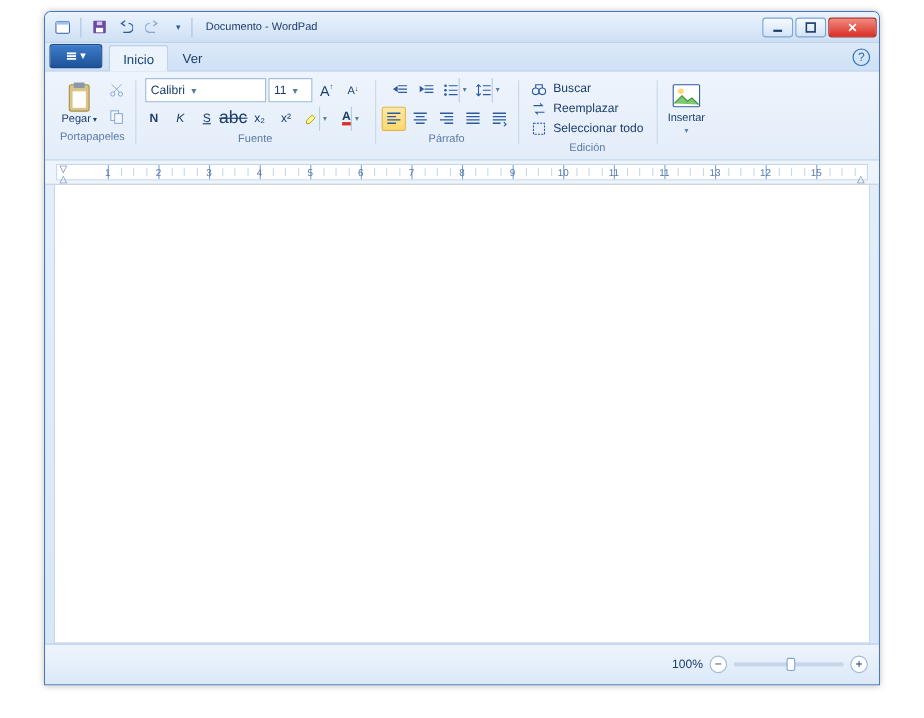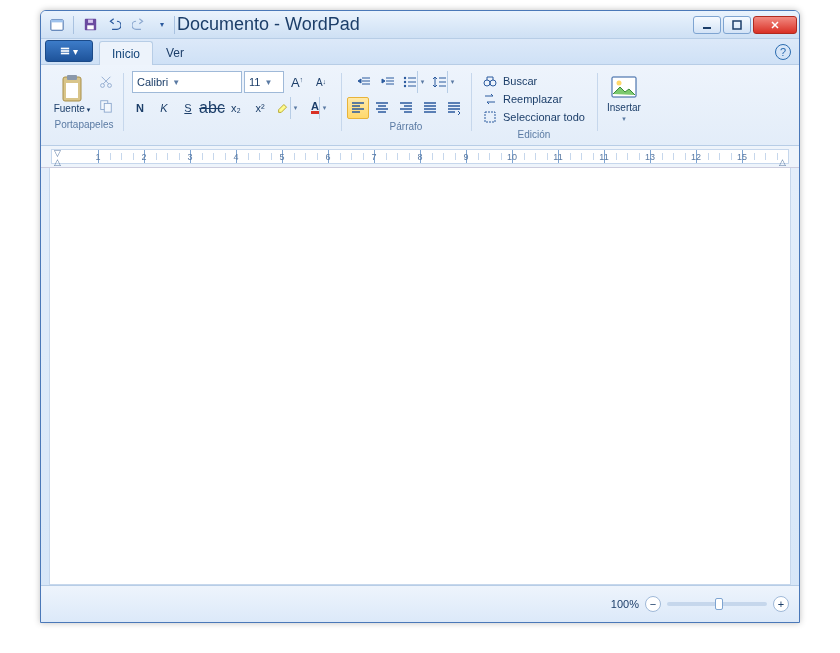--- a/index.html
+++ b/index.html
@@ -2,21 +2,21 @@
 <html><head>
 <meta charset="utf-8">
 <style>
 * { box-sizing: border-box; margin: 0; padding: 0; font-family: "Segoe UI", Tahoma, sans-serif; }
 body { background: #fff; display: flex; justify-content: center; align-items: flex-start; padding: 10px; }
 .window { width: 760px; height: 613px; border: 1px solid #4a78b8; border-radius: 6px 6px 0 0; overflow: hidden; display: flex; flex-direction: column; background: linear-gradient(#e8f1fc,#d6e6f8); box-shadow: 0 0 6px rgba(0,0,0,.25); }
 .titlebar { height: 28px; display: flex; align-items: center; padding: 0 2px 0 6px; background: linear-gradient(#eaf3fd,#cee0f4); border-bottom: 1px solid #b7cde6; }
 .titlebar .qat { display: flex; align-items: center; gap: 4px; }
 .qat-btn { width: 20px; height: 20px; border-radius: 2px; display: flex; align-items: center; justify-content: center; font-size: 11px; color: #2b5a9e; cursor: pointer; }
 .qat-sep { width: 1px; height: 18px; background: #a9c2e0; margin: 0 2px; }
-.title { font-size: 18px; color: #1c3e69; }
+.title { margin-left: 10px; font-size: 10px; color: #1c3e69; }
 .winctrls { margin-left: auto; display: flex; gap: 2px; }
 .winbtn { width: 28px; height: 18px; border: 1px solid #7ea4d1; border-radius: 3px; background: linear-gradient(#f6faff,#d3e3f6); display: flex; align-items: center; justify-content: center; cursor: pointer; }
 .winbtn-close { width: 44px; background: linear-gradient(#f28b82,#d93025); border-color: #b02a1f; color: #fff; }
 .winbtn svg { width: 10px; height: 10px; }
 .ribbonbar { display: flex; align-items: flex-end; padding-left: 4px; background: linear-gradient(#dce9f9,#cfe1f6); border-bottom: 1px solid #b7cde6; height: 26px; position: relative; }
 .filebtn { height: 22px; width: 48px; background: linear-gradient(#3d7cc9,#1e539a); border: 1px solid #1b4a88; border-radius: 3px; color: #fff; display: flex; align-items: center; justify-content: center; gap: 3px; margin-right: 6px; margin-bottom: 2px; cursor: pointer; }
 .filebtn span { font-size: 10px; }
 .tab { height: 24px; padding: 0 12px; font-size: 12px; color: #1c3e69; display: flex; align-items: center; cursor: pointer; border: 1px solid transparent; border-bottom: none; border-radius: 3px 3px 0 0; }
 .tab.active { background: #edf3fb; border-color: #b7cde6; color: #15467a; position: relative; top: 1px; }
 .help { margin-left: auto; margin-right: 8px; width: 16px; height: 16px; border-radius: 50%; border: 1px solid #2b6cb0; color: #2b6cb0; font-size: 11px; display: flex; align-items: center; justify-content: center; cursor: pointer; align-self: center; }
@@ -130,21 +130,21 @@
       <div class="group-body">
         <div class="bigbtn">
           <div class="ico">
             <svg viewBox="0 0 24 28" width="24" height="28">
                 <rect x="3" y="3" width="18" height="24" rx="2" fill="#d9c58a" stroke="#a88f4a"></rect>
                 <rect x="7" y="1" width="10" height="5" rx="1" fill="#8a98aa"></rect>
                 <rect x="6" y="9" width="12" height="15" fill="#fff"></rect>
               </svg>
           </div>
           <div class="lbl">
-              <span>Fuente</span>
+              <span>Pegar</span>
               <span style="font-size:7px">▾</span>
             </div>
         </div>
         <div class="minicol">
           <div class="rbtn flat" style="opacity:.5">
             <svg viewBox="0 0 16 16" width="14" height="14">
                 <circle cx="4" cy="12" r="2.2" fill="none" stroke="#2b5a9e"></circle>
                 <circle cx="12" cy="12" r="2.2" fill="none" stroke="#2b5a9e"></circle>
                 <path d="M5 10L13 2M11 10L3 2" stroke="#2b5a9e"></path>
               </svg>
@@ -192,20 +192,21 @@
                 <path d="M3 10l6-6 3 3-6 6H3z" fill="#fffb8f" stroke="#b0a020"></path>
               </svg>
             <div class="splitarrow">▾</div>
           </div>
           <div class="rbtn flat" style="width:30px">
             <span style="font-weight:bold;border-bottom:3px solid #d93025;line-height:.9">A</span>
             <div class="splitarrow">▾</div>
           </div>
         </div>
       </div>
+      <div class="group-label">Fuente</div>
     </div>
 
     <div class="group">
       <div class="group-body stack">
         <div class="row">
           <div class="rbtn flat">
               <svg width="14" height="14" viewBox="0 0 14 14">
                 <path d="M5 3h8M5 6h8M5 9h8M1 6l3-2v4z" stroke="#2b5a9e" fill="#2b5a9e" stroke-width="1"></path>
               </svg>
             </div>

